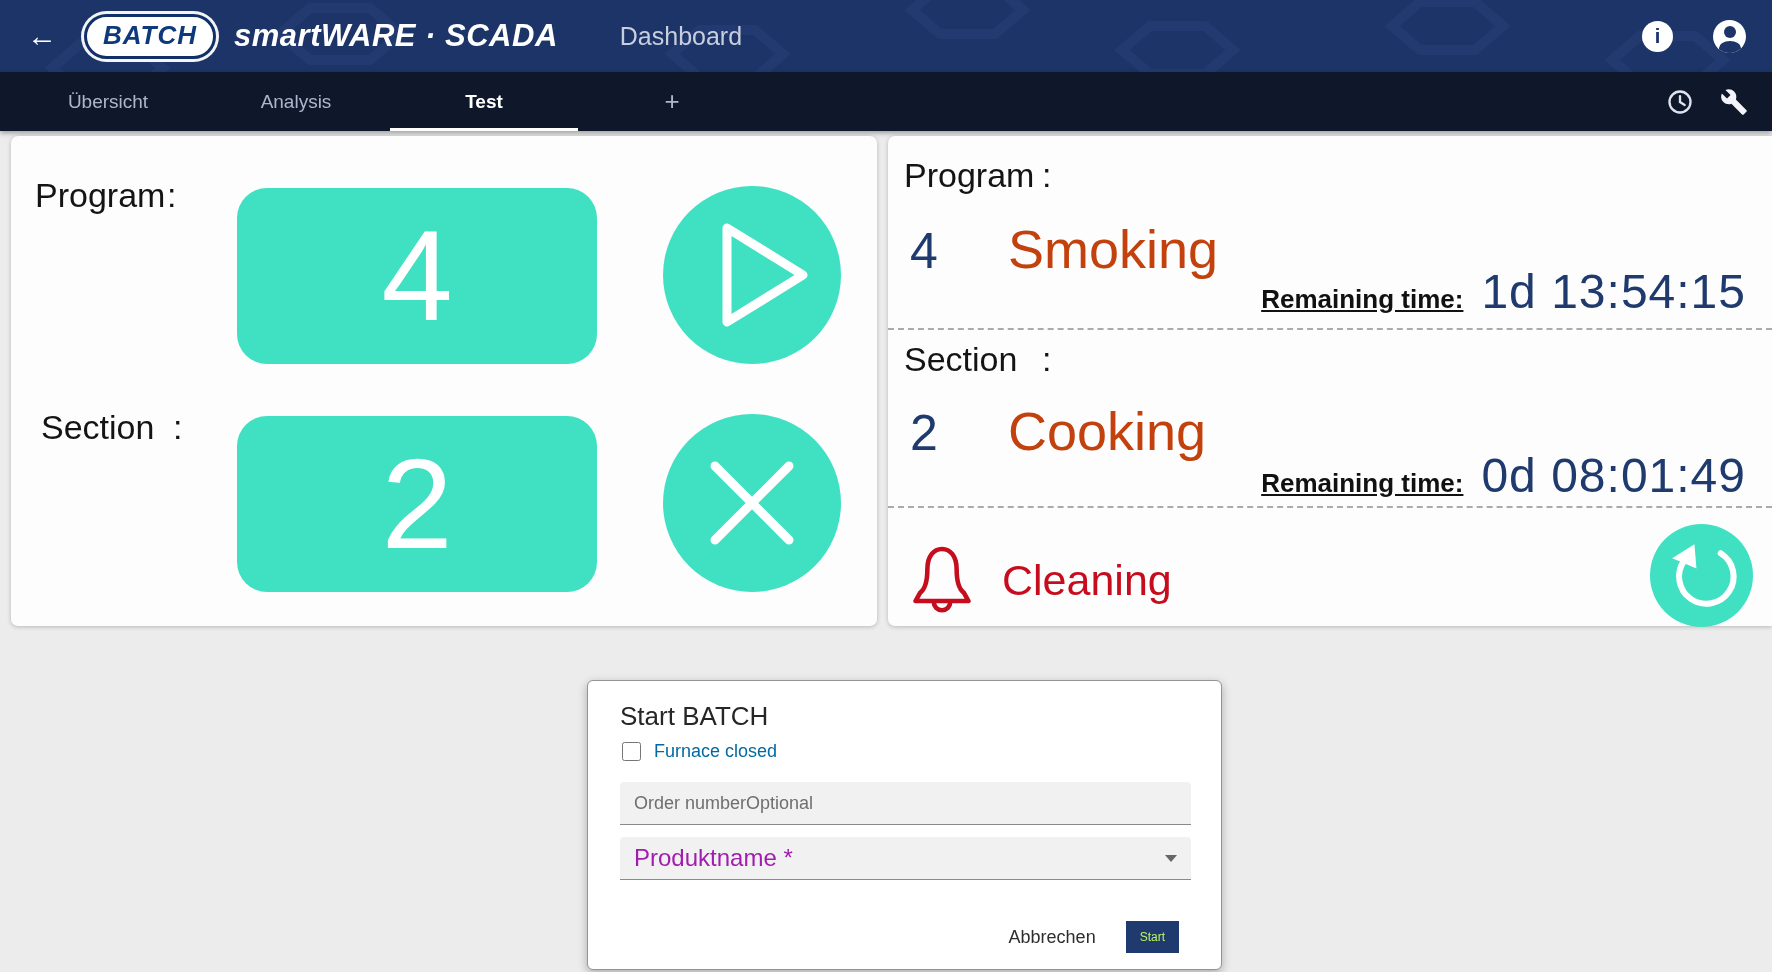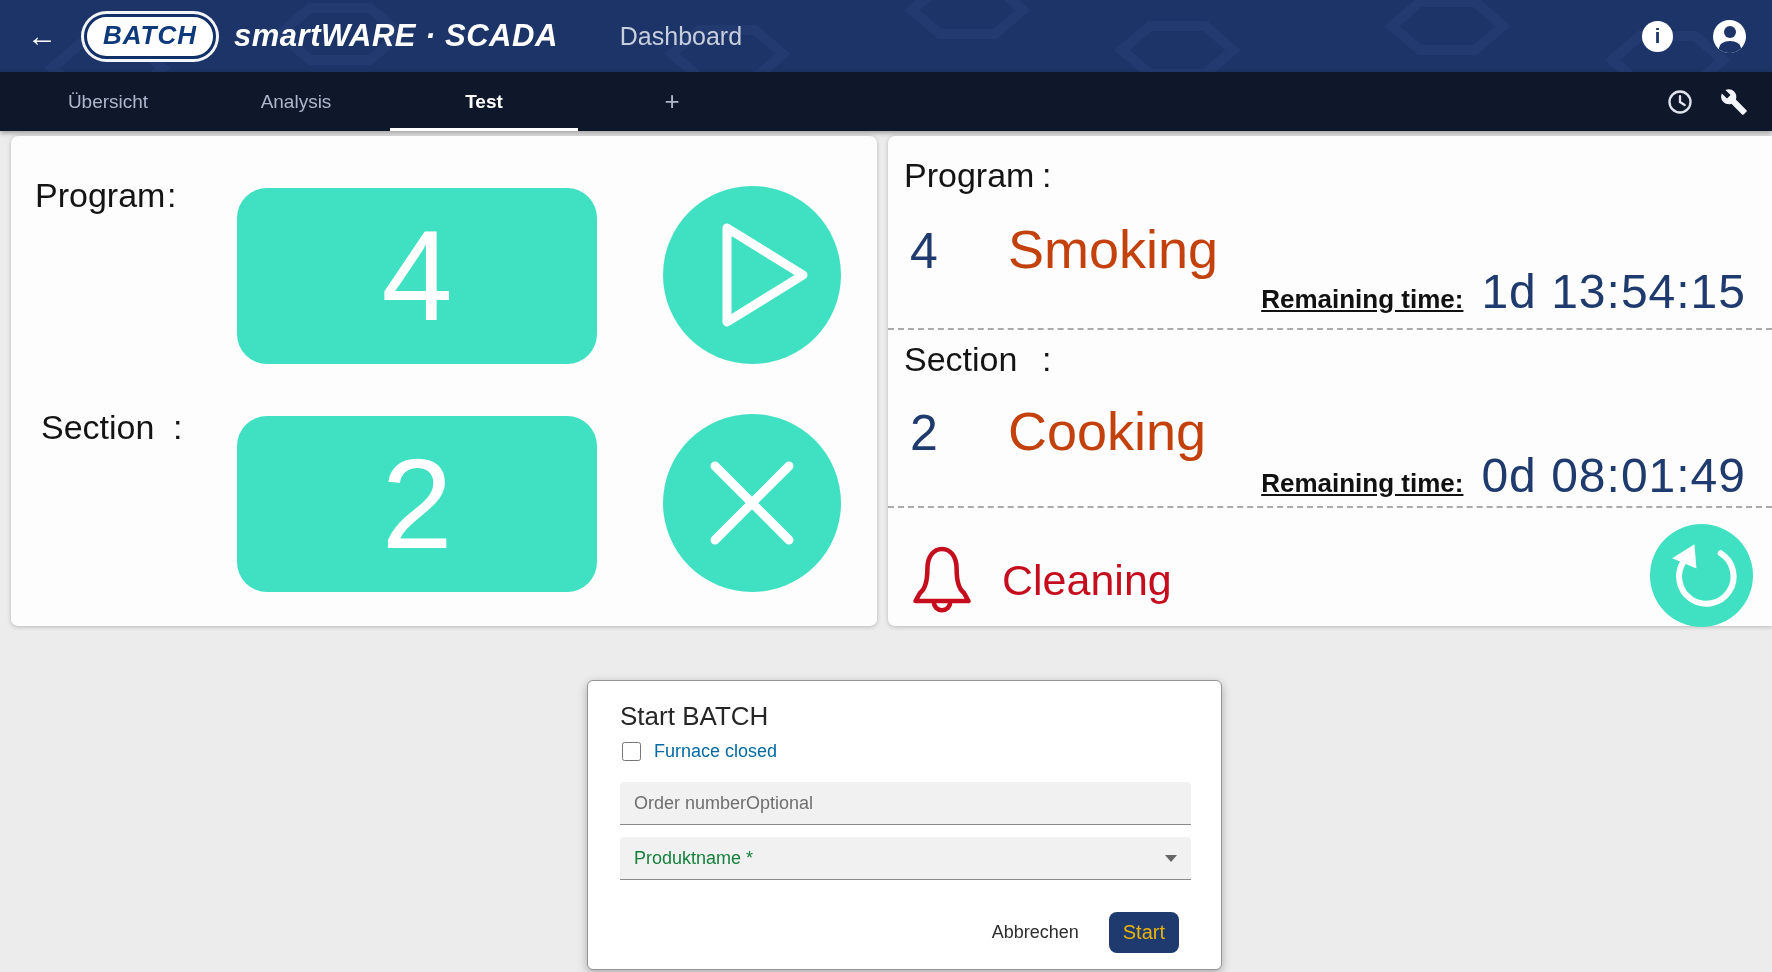--- a/index.html
+++ b/index.html
@@ -72,25 +72,25 @@
   
   .dialog { position:absolute; left:587px; top:680px; width:635px; height:290px; background:#fff; border:1px solid #949494; border-radius:6px; box-shadow:0 3px 10px rgba(0,0,0,.28); }
   .dlg-title { position:absolute; left:32px; top:20px; font-size:26px; color:#262626; }
   .dlg-check-row { position:absolute; left:34px; top:60px; display:flex; align-items:center; gap:13px; cursor:pointer; }
   .dlg-check-row input { width:19px; height:19px; accent-color:#1e3a6e; cursor:pointer; }
   .dlg-check-row .cb-label { font-size:18px; color:#0369a1; }
   .dlg-input { position:absolute; left:32px; width:571px; height:43px; background:#f1f1f1; border:none; border-bottom:1px solid #8a8a8a; border-radius:4px 4px 0 0; padding:0 14px; font-size:18px; color:#333; font-family:"Liberation Sans",sans-serif; }
   .dlg-input::placeholder { color:#6f6f6f; opacity:1; }
   .dlg-input-order { top:85px;margin-top:16px; }
   .dlg-select { position:absolute; left:32px; top:156px; width:571px; height:43px; background:#f1f1f1; border-bottom:1px solid #8a8a8a; border-radius:4px 4px 0 0; display:flex; align-items:center; padding:0 14px; cursor:pointer; }
-  .dlg-select .sel-text { font-size:18px; color:#15803d; }
+  .dlg-select .sel-text { font-size:24px; color:#a21caf; }
   .caret { margin-left:auto; width:0; height:0; border-left:6px solid transparent; border-right:6px solid transparent; border-top:7px solid #666; }
   .dlg-actions { position:absolute; right:42px; bottom:16px; display:flex; align-items:center; gap:30px; }
   .btn-text { font-size:18px; color:#2e2e2e; cursor:pointer; }
-  .btn-primary { background:#1e3a6e; color:#eab308; font-size:20px; padding:9px 14px; border-radius:8px; border:none; cursor:pointer; font-family:"Liberation Sans",sans-serif; }
+  .btn-primary { background:#1e3a6e; color:#bef264; font-size:12px; padding:9px 14px; border-radius:0; border:none; cursor:pointer; font-family:"Liberation Sans",sans-serif; }
 </style>
 </head>
 <body>
 
 <div class="screen">
 
   <header class="topbar">
     <svg class="topbar-pattern" width="1772" height="72" viewBox="0 0 1772 72">
       <g fill="none" stroke="#2a4179" stroke-width="10">
         <path d="M310 8 l60 0 30 26 -30 26 -60 0 -30 -26 z"></path>

